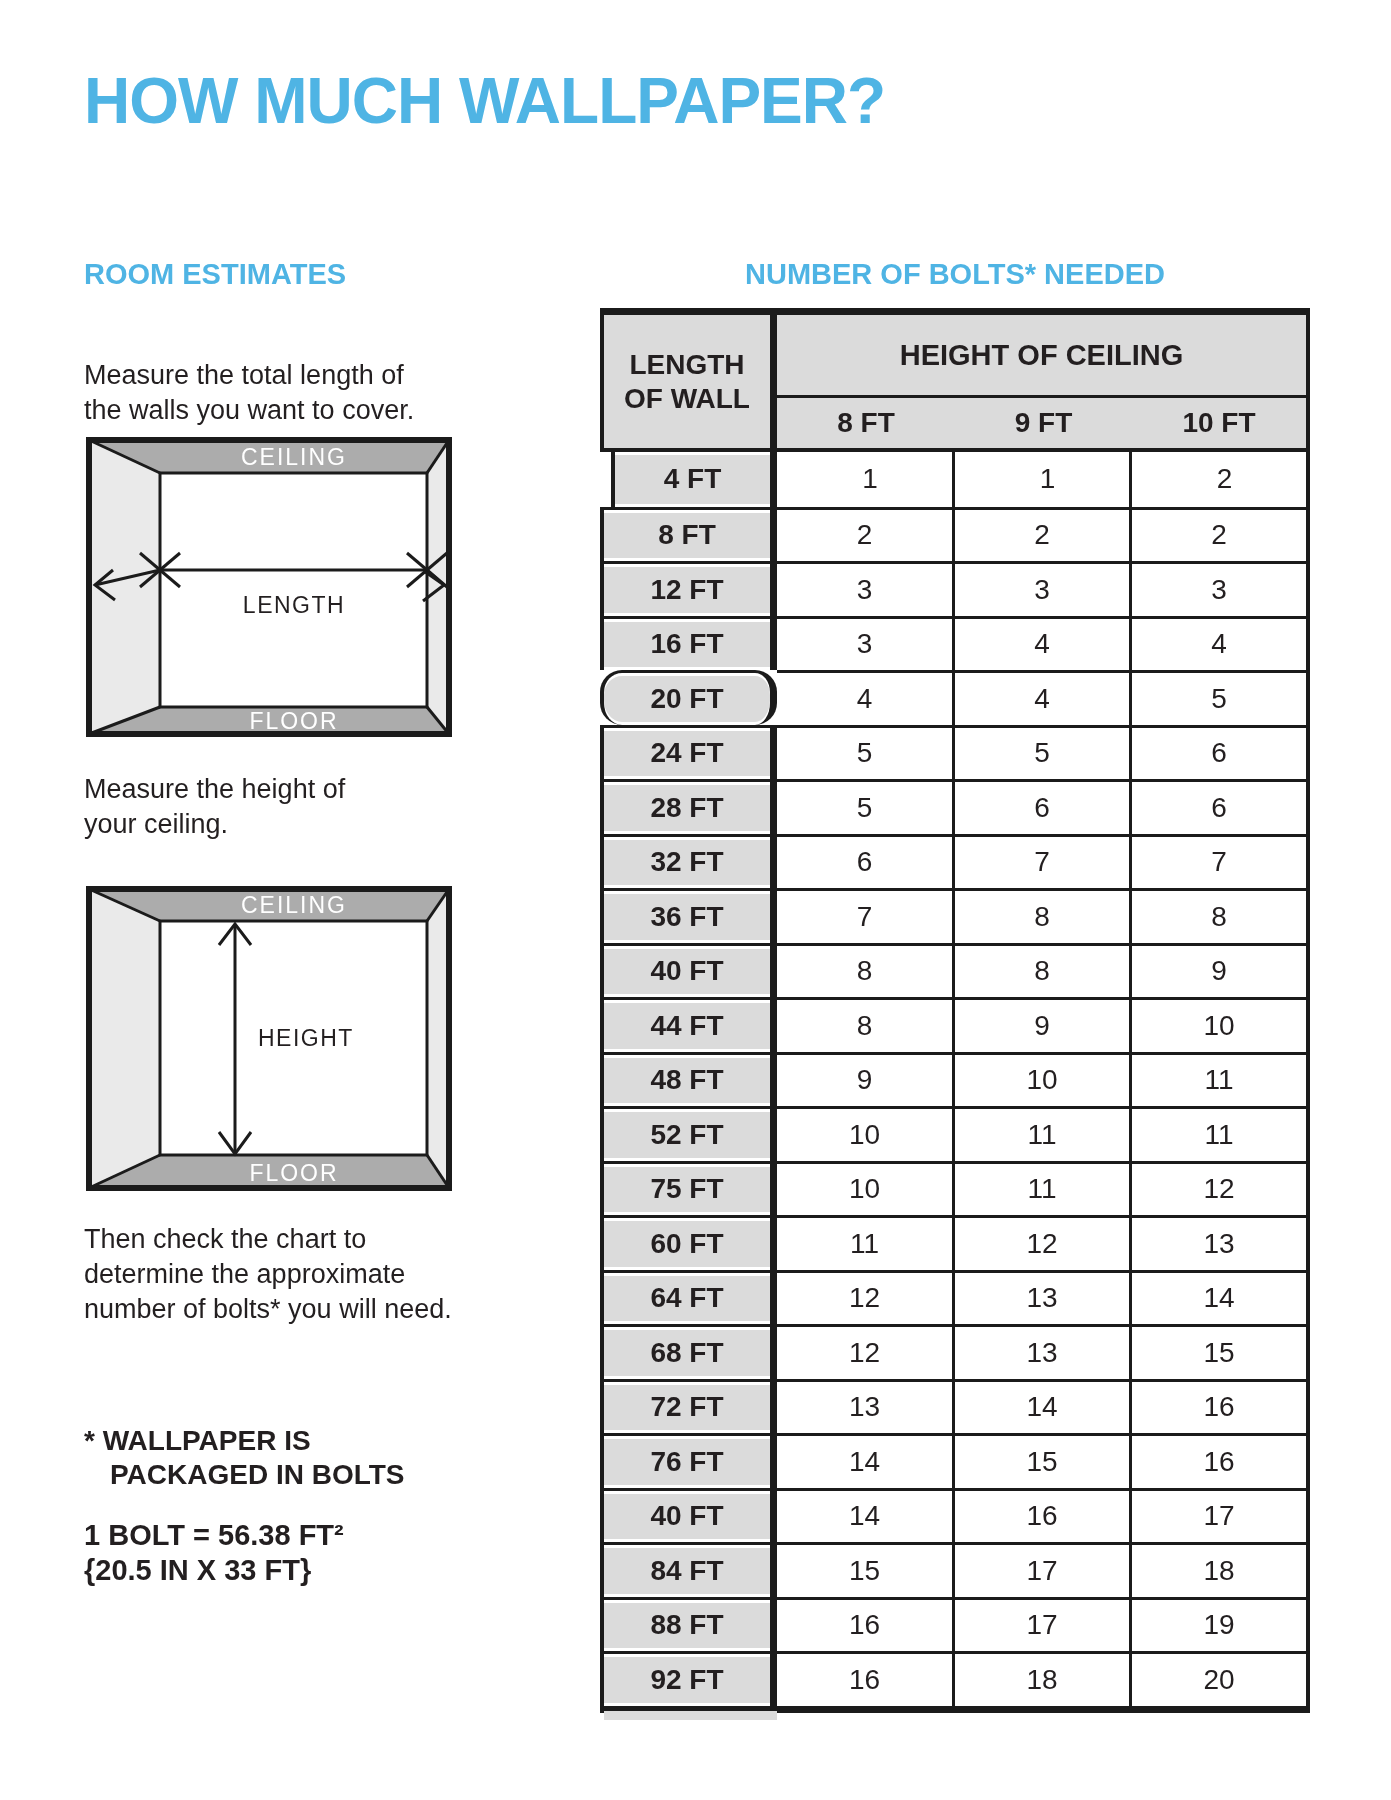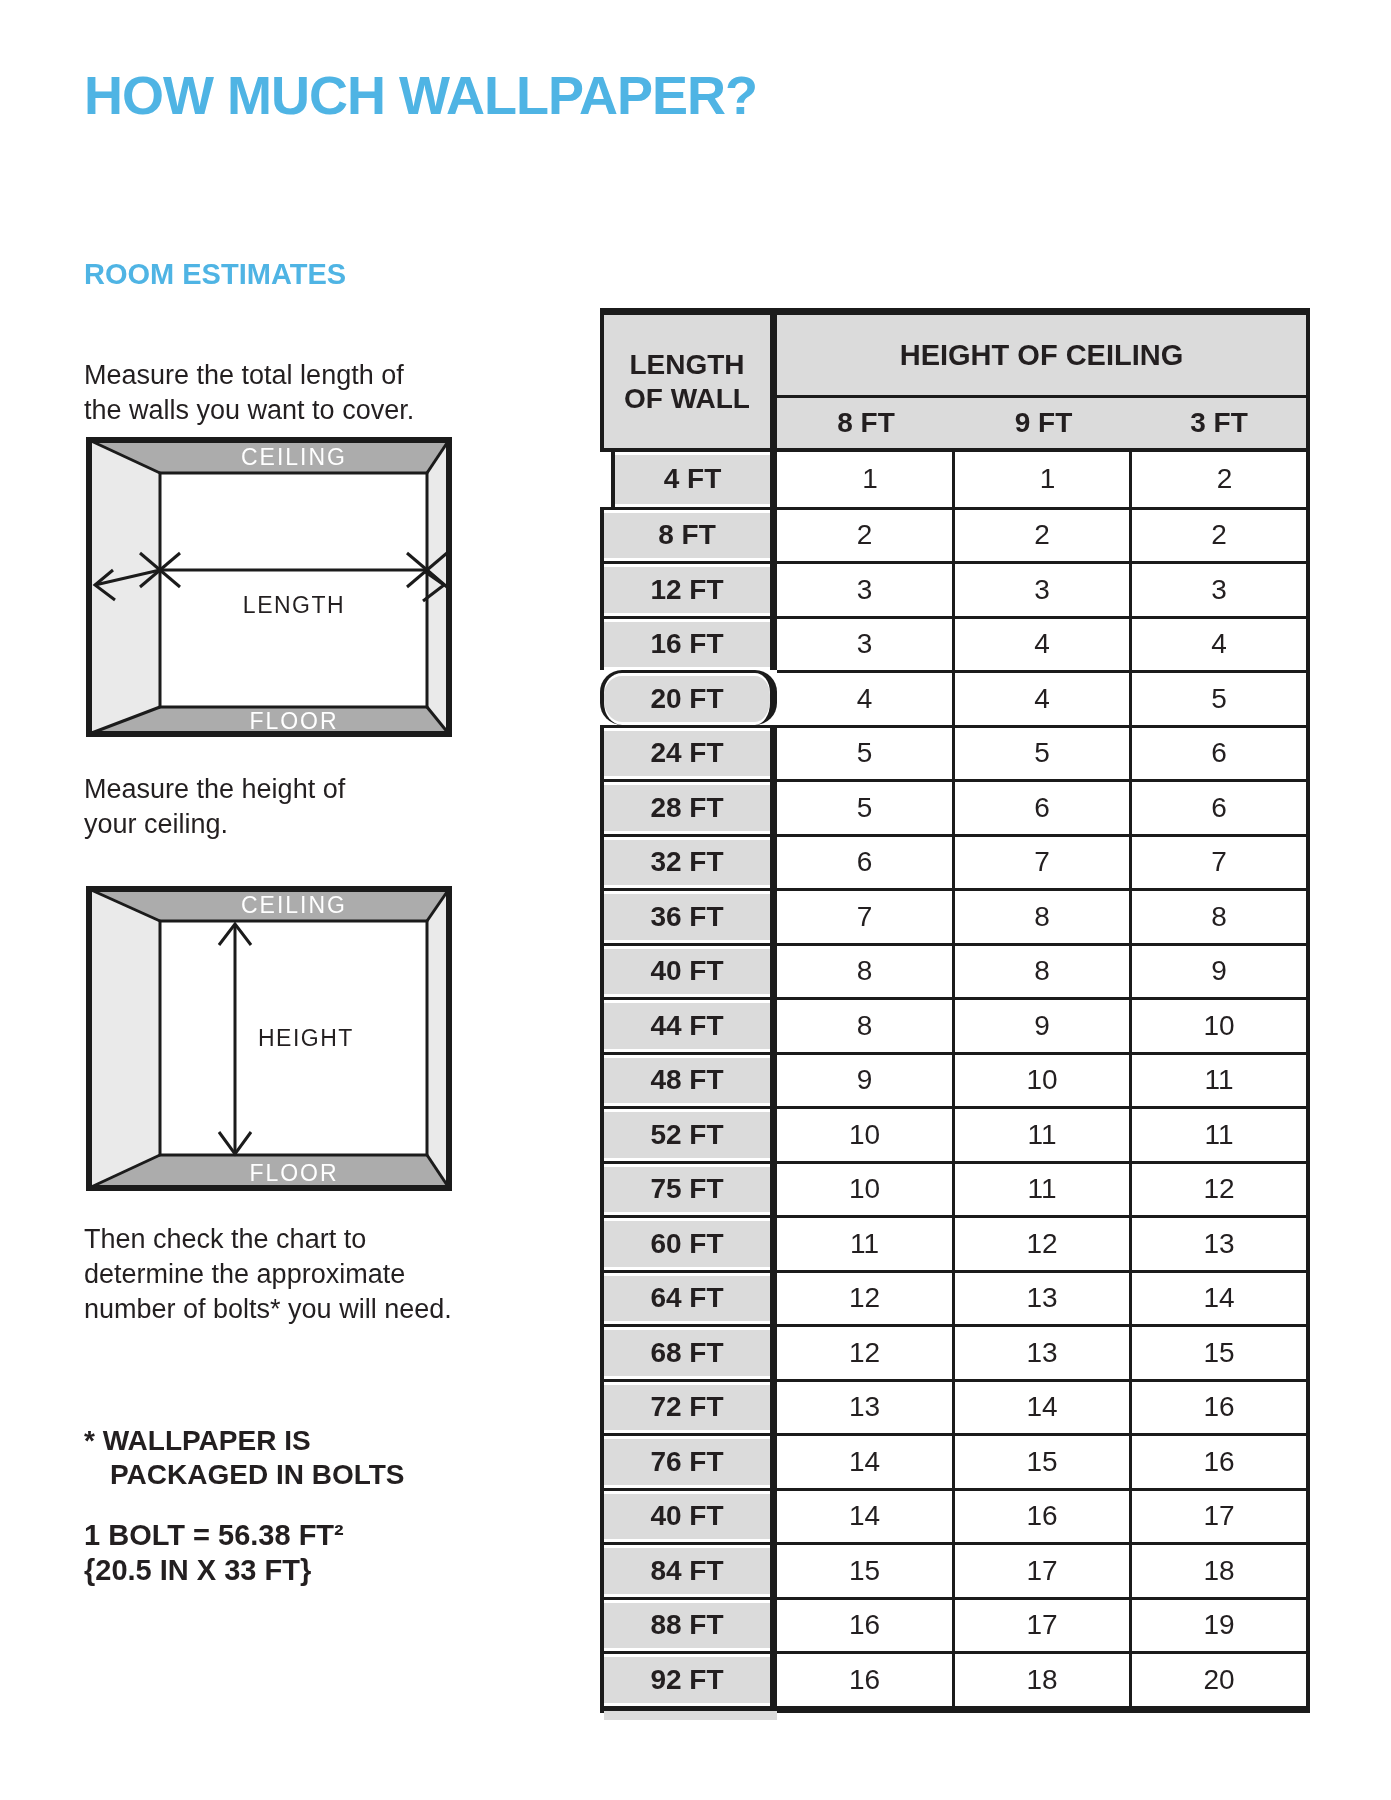--- a/index.html
+++ b/index.html
@@ -6,21 +6,21 @@
   html,body { background:#ffffff; }
   body {
     width:1391px; height:1800px; position:relative; overflow:hidden;
     font-family:"Liberation Sans","DejaVu Sans",sans-serif;
     color:#231f20;
   }
   .page { position:absolute; inset:0; }
 
   .page-title {
     position:absolute; left:84px; top:64px;
-    font-size:54px; font-weight:bold; letter-spacing:-1px;
+    font-size:64px; font-weight:bold; letter-spacing:-1px;
     color:var(--accent,#4FB4E4); white-space:nowrap;
   }
   .section-heading {
     font-size:29px; font-weight:bold; color:var(--accent,#4FB4E4);
     white-space:nowrap;
   }
   #room-heading { position:absolute; left:84px; top:258px; }
   #table-heading { position:absolute; left:600px; top:258px; width:710px; text-align:center; }
 
   .para {
@@ -95,20 +95,21 @@
   }
 </style>
 </head>
 <body style="--accent: #4FB4E4; --hdr: #DBDBDB;">
 
 <div class="page">
 
   <h1 class="page-title">HOW MUCH WALLPAPER?</h1>
 
   <h2 class="section-heading" id="room-heading">ROOM ESTIMATES</h2>
+  <h2 class="section-heading" id="table-heading">NUMBER OF BOLTS* NEEDED</h2>
 
   <p class="para" id="para-length">Measure the total length of
 the walls you want to cover.</p>
 
   <div class="diagram" id="diagram-length">
     <svg width="366" height="300" viewBox="0 0 366 300">
       <polygon points="3,3 363,3 341,36 74,36" fill="#ACACAC"></polygon>
       <polygon points="3,3 74,36 74,270 3,297" fill="#EAEAEA"></polygon>
       <polygon points="363,3 341,36 341,270 363,297" fill="#EAEAEA"></polygon>
       <polygon points="3,297 74,270 341,270 363,297" fill="#ACACAC"></polygon>
@@ -172,21 +173,21 @@
 
   <div class="bolt-info">1 BOLT = 56.38 FT²
 {20.5 IN X 33 FT}</div>
 
   <div class="bolt-table" id="bolt-table">
     <div class="cell head corner">LENGTH
 OF WALL</div>
     <div class="cell head colgroup">HEIGHT OF CEILING</div>
     <div class="cell head subhead">8 FT</div>
     <div class="cell head subhead">9 FT</div>
-    <div class="cell head subhead last">3 FT</div>
+    <div class="cell head subhead last">10 FT</div>
   <div class="cell rowlabel firstrow" style="grid-area: 3 / 1;">4 FT</div>
       <div class="cell value v1 firstrow" style="grid-area: 3 / 2;">1</div>
       <div class="cell value v2 firstrow" style="grid-area: 3 / 3;">1</div>
       <div class="cell value v3 firstrow" style="grid-area: 3 / 4;">2</div>
       <div class="cell rowlabel datarow" style="grid-area: 4 / 1;">8 FT</div>
       <div class="cell value v1 datarow" style="grid-area: 4 / 2;">2</div>
       <div class="cell value v2 datarow" style="grid-area: 4 / 3;">2</div>
       <div class="cell value v3 datarow" style="grid-area: 4 / 4;">2</div>
       <div class="cell rowlabel datarow" style="grid-area: 5 / 1;">12 FT</div>
       <div class="cell value v1 datarow" style="grid-area: 5 / 2;">3</div>

